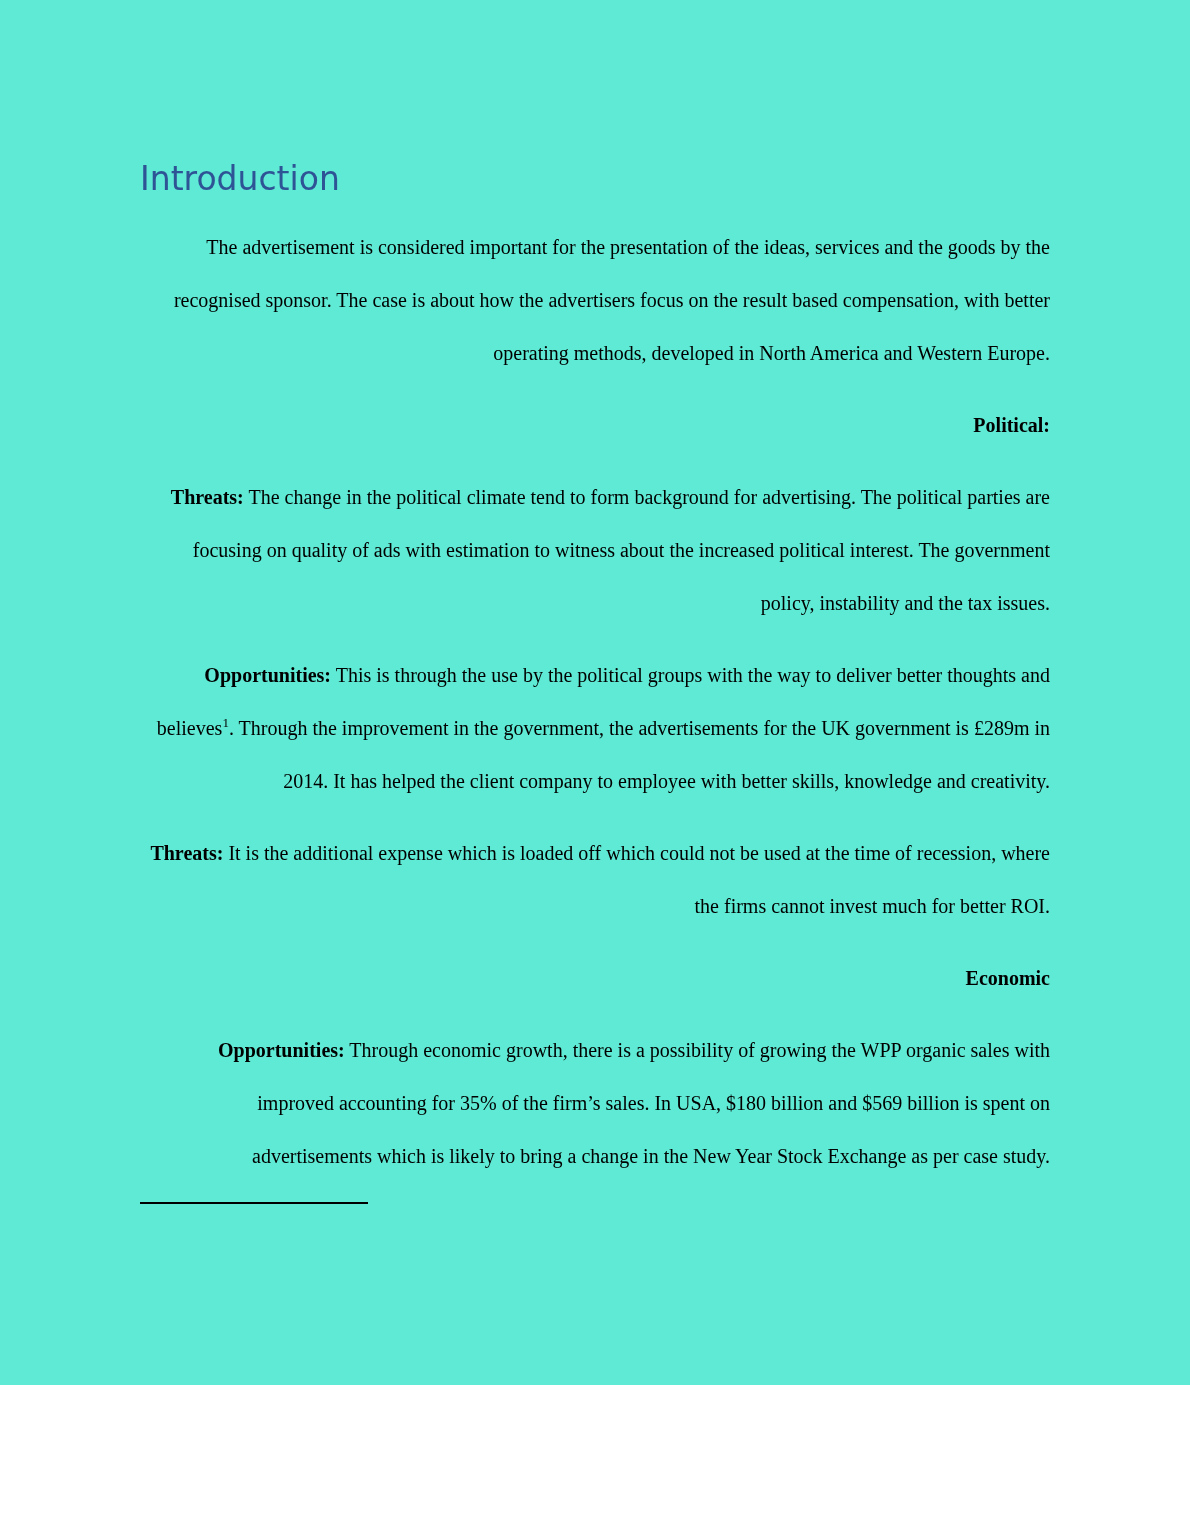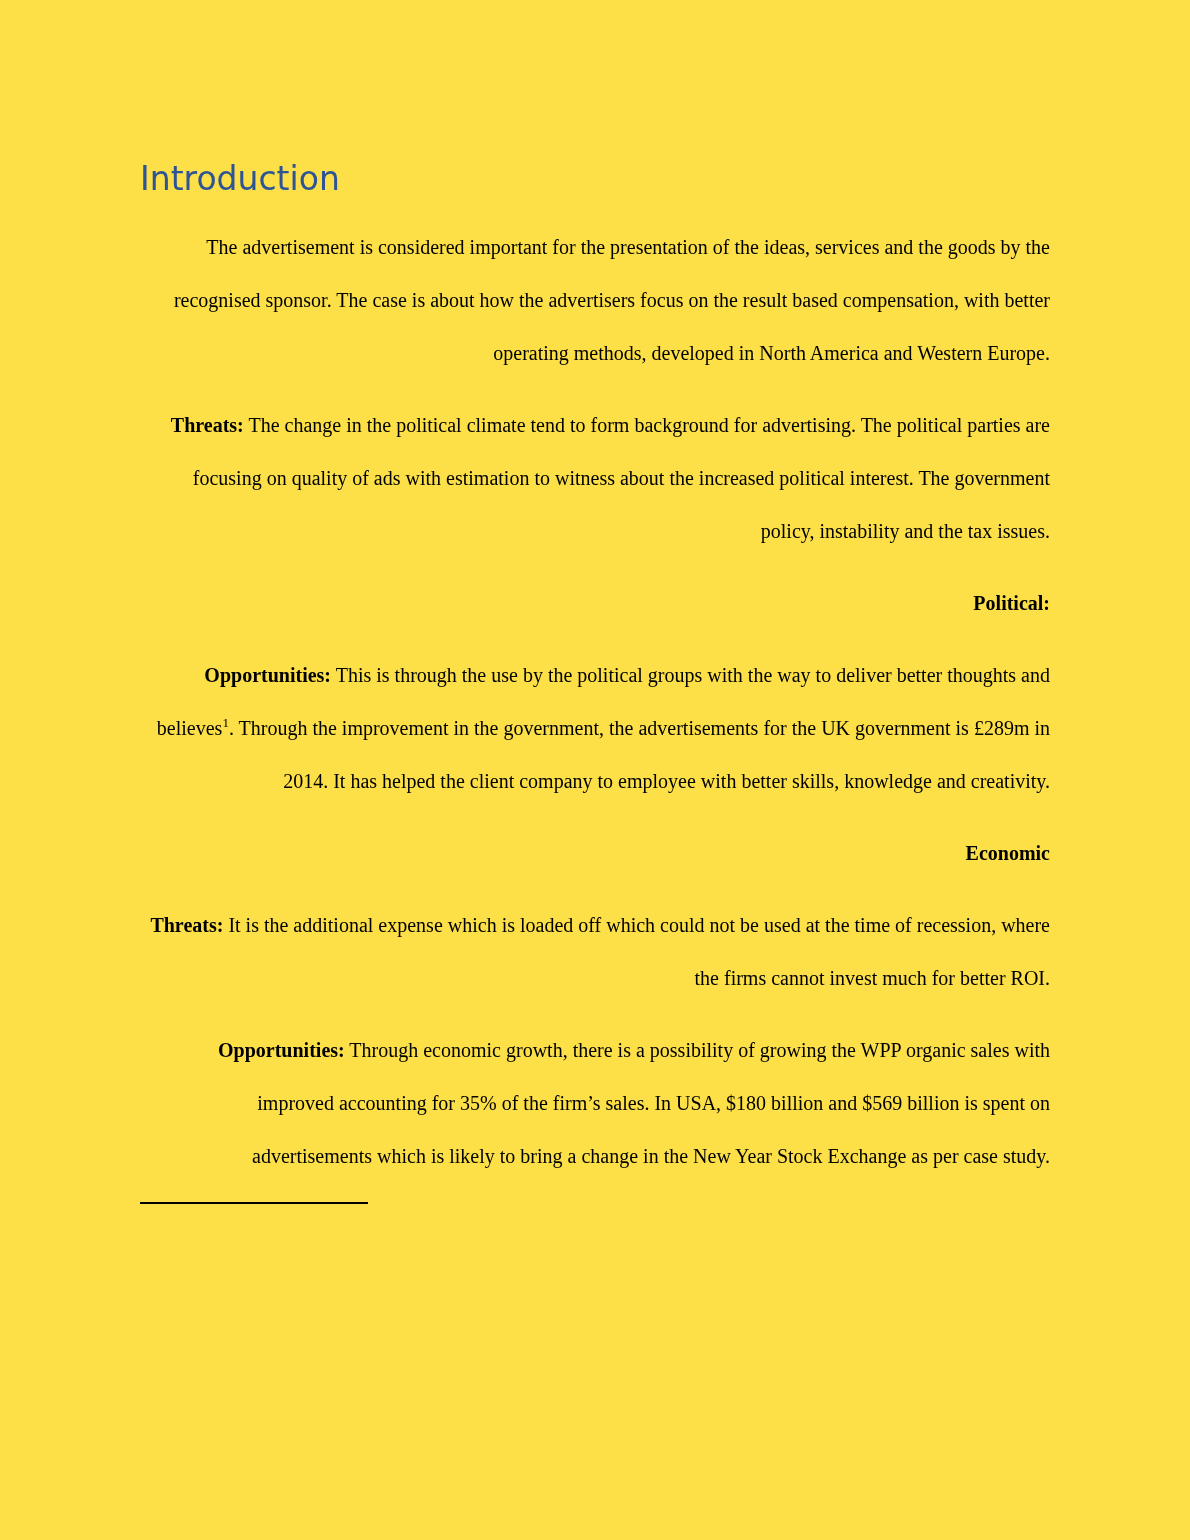--- a/index.html
+++ b/index.html
@@ -6,22 +6,22 @@
   html, body { background: #ffffff; }
   body {
     width: 1190px;
     height: 1540px;
     font-family: "Liberation Serif", "DejaVu Serif", serif;
     color: #000000;
     overflow: hidden;
   }
   .page {
     width: 1190px;
-    height: 1540px;
-    background: #fde047;
+    height: 1385px;
+    background: #5eead4;
     position: relative;
   }
   .content {
     padding: 158px 140px 0 140px;
   }
   h1.doc-heading {
     font-family: "DejaVu Sans", "Liberation Sans", sans-serif;
     font-weight: normal;
     font-size: 33px;
     line-height: 1.25;
@@ -70,32 +70,32 @@
 <body>
 
 <div class="page">
   <div class="content">
 
     <h1 class="doc-heading">Introduction</h1>
 
     <p class="body-para">The advertisement is considered important for the presentation of the ideas, services and the goods by the recognised sponsor. The case is about how the advertisers focus on the result based compensation, with better operating methods, developed in North America and Western Europe.</p>
 
 
+    <p class="body-para"><b>Political:</b></p>
+
     <p class="body-para"><b>Threats:</b>
       <span>The change in the political climate tend to form background for advertising. The political parties are focusing on quality of ads with estimation to witness about the increased political interest. The government policy, instability and the tax issues.</span></p>
-
-    <p class="body-para"><b>Political:</b></p>
 
     <p class="body-para"><b>Opportunities:</b>
       <span>This is through the use by the political groups with the way to deliver better thoughts and believes</span><sup class="fn-ref">1</sup><span>. Through the improvement in the government, the advertisements for the UK government is £289m in 2014. It has helped the client company to employee with better skills, knowledge and creativity.</span></p>
 
-    <p class="body-para"><b>Economic</b></p>
-
     <p class="body-para"><b>Threats:</b>
       <span>It is the additional expense which is loaded off which could not be used at the time of recession, where the firms cannot invest much for better ROI.</span></p>
+
+    <p class="body-para"><b>Economic</b></p>
 
     <p class="body-para"><b>Opportunities:</b>
       <span>Through economic growth, there is a possibility of growing the WPP organic sales with improved accounting for 35% of the firm’s sales. In USA, $180 billion and $569 billion is spent on advertisements which is likely to bring a change in the New Year Stock Exchange as per case study.</span></p>
 
     <div class="footnote-sep"></div>
 
 
   </div>
 </div>
 

